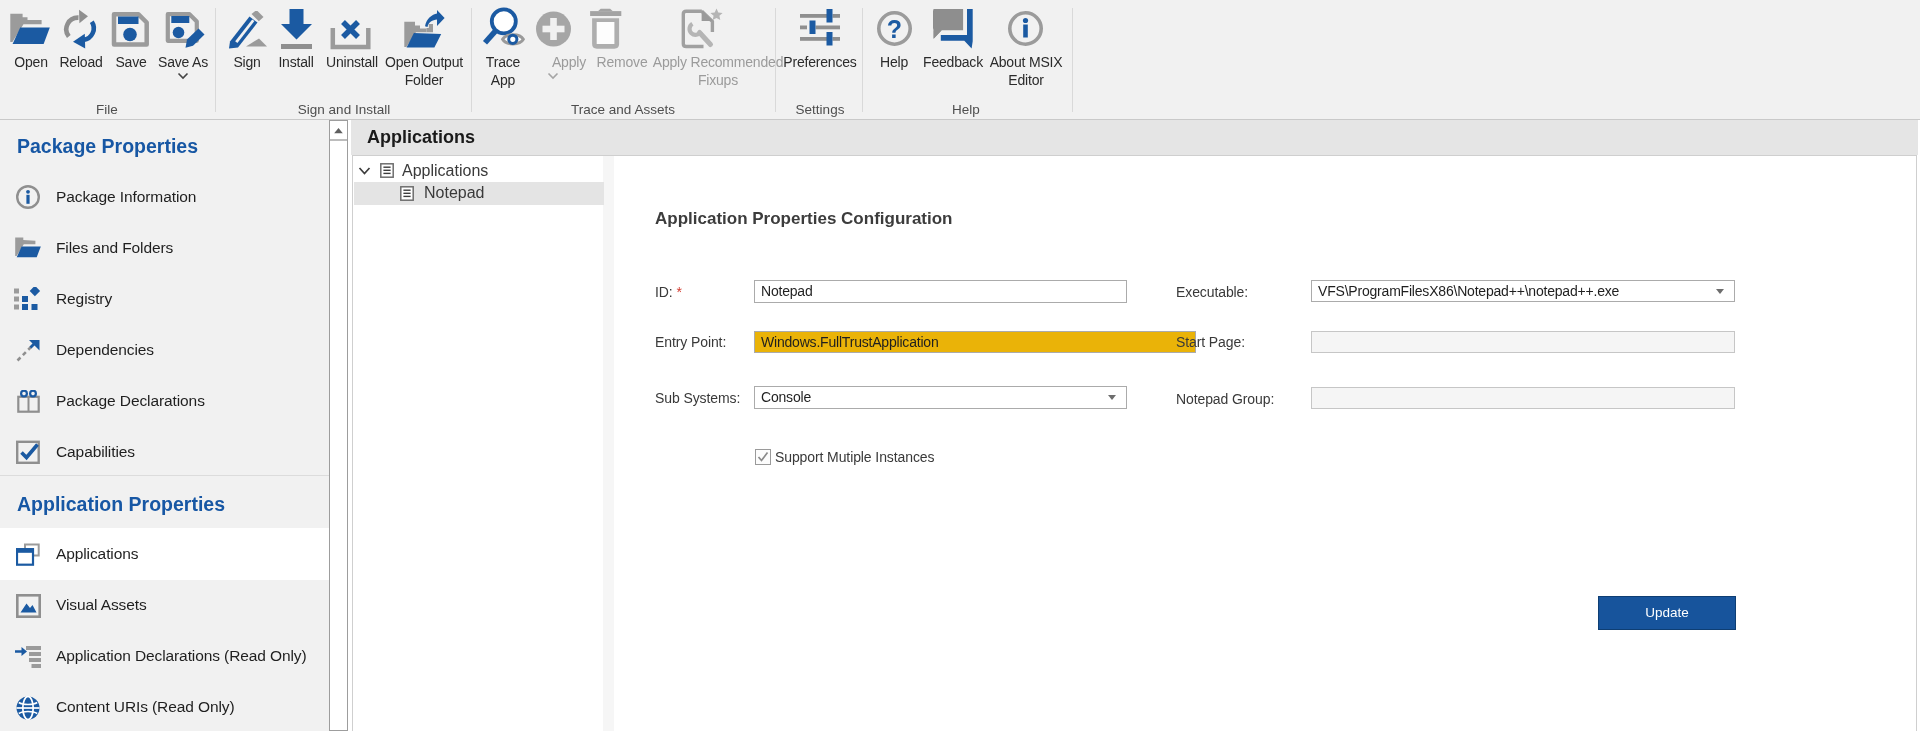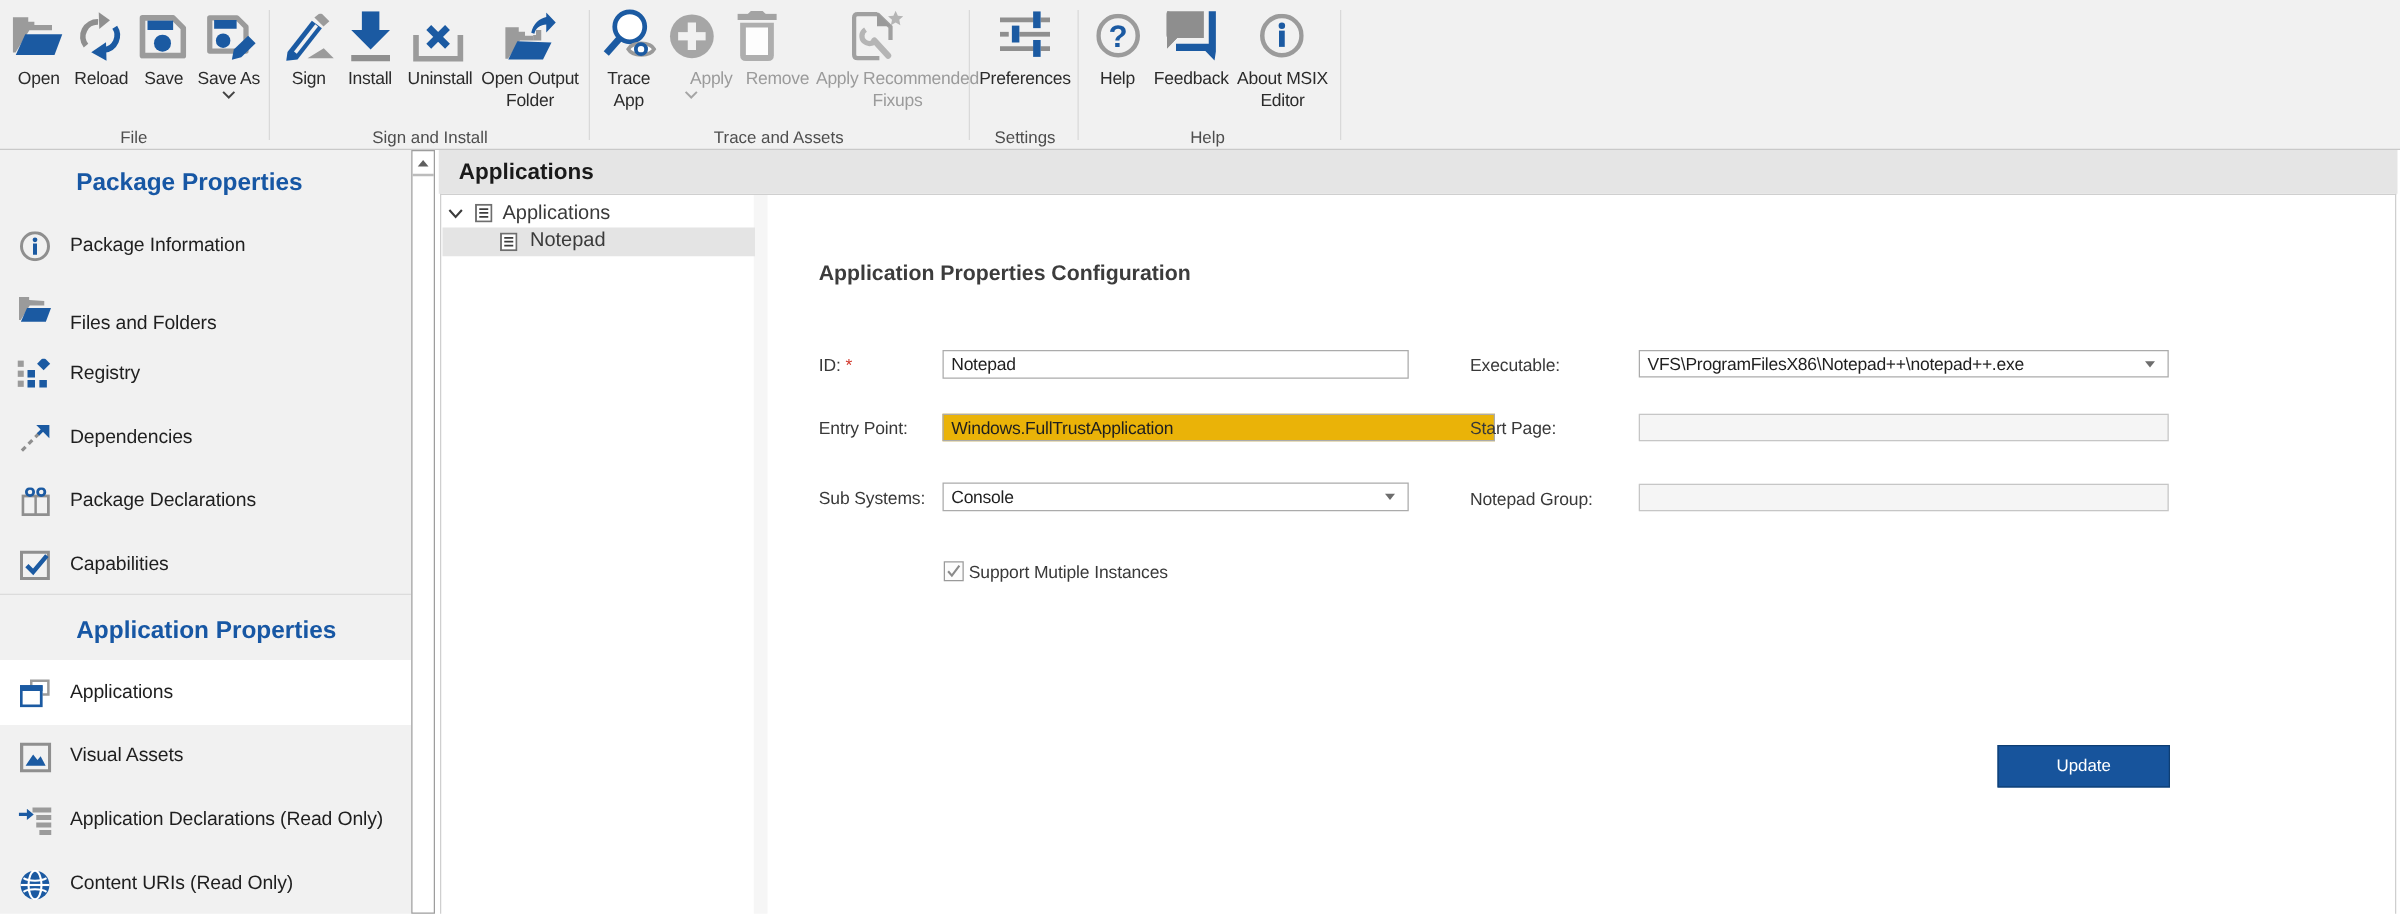--- a/index.html
+++ b/index.html
@@ -8,21 +8,21 @@
   .abs { position:absolute; }
   #toolbar { position:absolute; left:0; top:0; width:1920px; height:120px;
     background:#f1f1f1; border-bottom:1px solid #c9c9c9; }
   .tlab { position:absolute; top:53px; width:220px; transform:translateX(-50%);
     text-align:center; font-size:14px; letter-spacing:-0.2px; color:#2b2b2b; line-height:18px; white-space:pre; }
   .tlab.dis { color:#9b9b9b;padding-left:32px; }
   .tsep { position:absolute; top:8px; width:1px; height:104px; background:#d9d9d9; }
   .tgrp { position:absolute; top:102px; width:260px; text-align:center;
     font-size:13.5px; color:#4e4e4e; transform:translateX(-50%); }
   #sidebar { position:absolute; left:0; top:120px; width:329px; height:611px; background:#f1f1f1; }
-  .sb-head { position:absolute; left:17px; font-size:19.5px; font-weight:bold; color:#1757a4;margin-left:44px; }
+  .sb-head { position:absolute; left:17px; font-size:19.5px; font-weight:bold; color:#1757a4; }
   .sb-sep { position:absolute; left:0; width:329px; height:1px; background:#dcdcdc; }
   #sbar { position:absolute; left:329px; top:120px; width:19px; height:611px;
     background:#ffffff; border:1px solid #9d9d9d; }
   #mhead { position:absolute; left:351px; top:120px; width:1567px; height:35px; background:#e5e5e5; }
   #mhead span { position:absolute; left:16px; top:7px; font-size:18px; font-weight:bold; color:#1a1a1a; }
   #panel { position:absolute; left:352px; top:155px; width:1565px; height:576px;
     background:#ffffff; border:1px solid #cfcfcf; border-bottom:none; }
   #splitter { position:absolute; left:603px; top:156px; width:11px; height:575px; background:#f6f6f6; }
   #updbtn { position:absolute; left:1598px; top:596px; width:138px; height:34px;
     background:#17549c; border:1px solid #0e3e73; color:#fff; font-size:13.5px;
@@ -166,21 +166,21 @@
     <svg class="abs" style="left:16px;top:65px" width="24" height="24" viewBox="0 0 24 24">
       <circle cx="12" cy="12" r="10.8" fill="none" stroke="#8f8f8f" stroke-width="2.4"></circle>
       <circle cx="12" cy="6.8" r="1.9" fill="#1b5aa2"></circle>
       <rect x="10.4" y="9.8" width="3.2" height="9" fill="#1b5aa2"></rect>
     </svg>
     <div class="abs" style="left:56px;top:77px;transform:translateY(-50%);font-size:15.5px;letter-spacing:-0.1px;color:#1f1f1f;white-space:pre">Package Information</div>
     <svg class="abs" style="left:15px;top:117px" width="27" height="22" viewBox="0 0 27 22">
       <path fill="#9b9b9b" d="M0.2 19 L0.2 0.5 L8.3 0.5 L8.3 2.9 L20.4 3.7 L20.4 7.3 L8.8 7.3 L1.6 19 Z"></path>
       <path fill="#1b5aa2" d="M1.7 20.3 L6.6 9.4 L25.8 9.4 L21.7 20.3 Z"></path>
     </svg>
-    <div class="abs" style="left:56px;top:139px;transform:translateY(-50%);font-size:15.5px;letter-spacing:-0.1px;color:#1f1f1f;white-space:pre">Files and Folders</div>
+    <div class="abs" style="left:56px;top:128px;transform:translateY(-50%);font-size:15.5px;letter-spacing:-0.1px;color:#1f1f1f;white-space:pre">Files and Folders</div>
     <svg class="abs" style="left:14px;top:167px" width="27" height="24" viewBox="0 0 27 24">
       <rect x="0" y="1.5" width="5" height="5" fill="#9b9b9b"></rect>
       <rect x="0" y="9.5" width="5" height="5" fill="#9b9b9b"></rect>
       <rect x="0" y="17.5" width="5" height="5" fill="#9b9b9b"></rect>
       <rect x="8" y="9" width="6" height="6" fill="#1b5aa2"></rect>
       <rect x="8" y="17" width="6" height="6" fill="#1b5aa2"></rect>
       <rect x="17.5" y="17" width="6" height="6" fill="#1b5aa2"></rect>
       <rect x="17.2" y="0.2" width="7.4" height="7.4" fill="#1b5aa2" transform="rotate(45 20.9 3.9)"></rect>
     </svg>
     <div class="abs" style="left:56px;top:179px;transform:translateY(-50%);font-size:15.5px;letter-spacing:-0.1px;color:#1f1f1f;white-space:pre">Registry</div>

